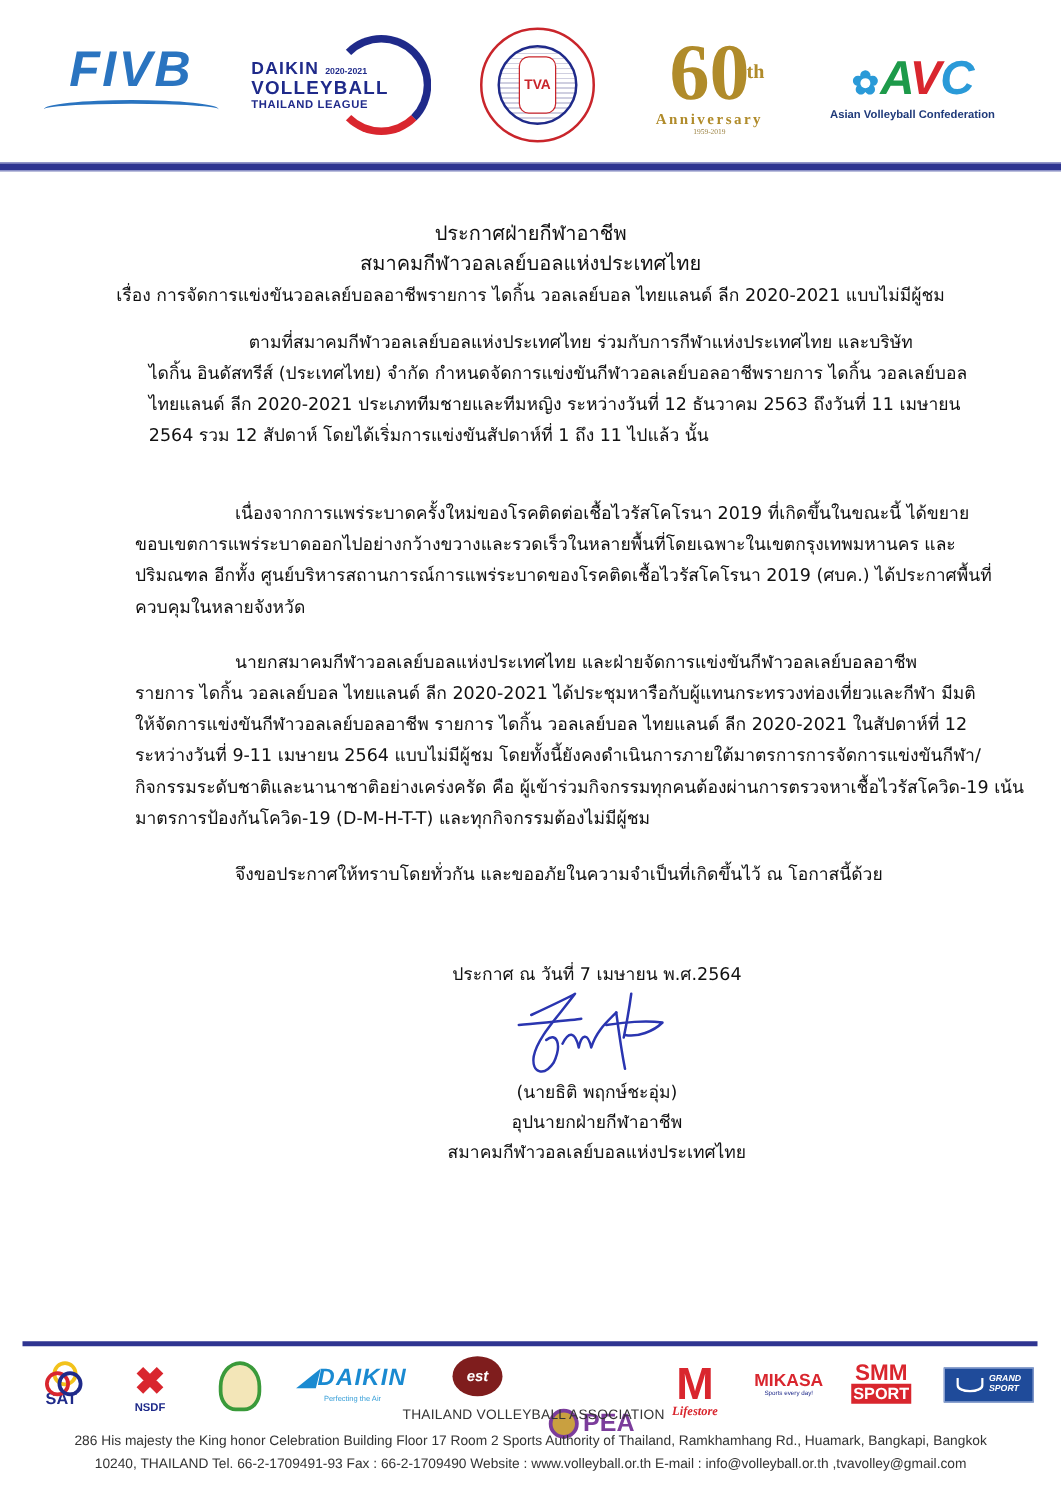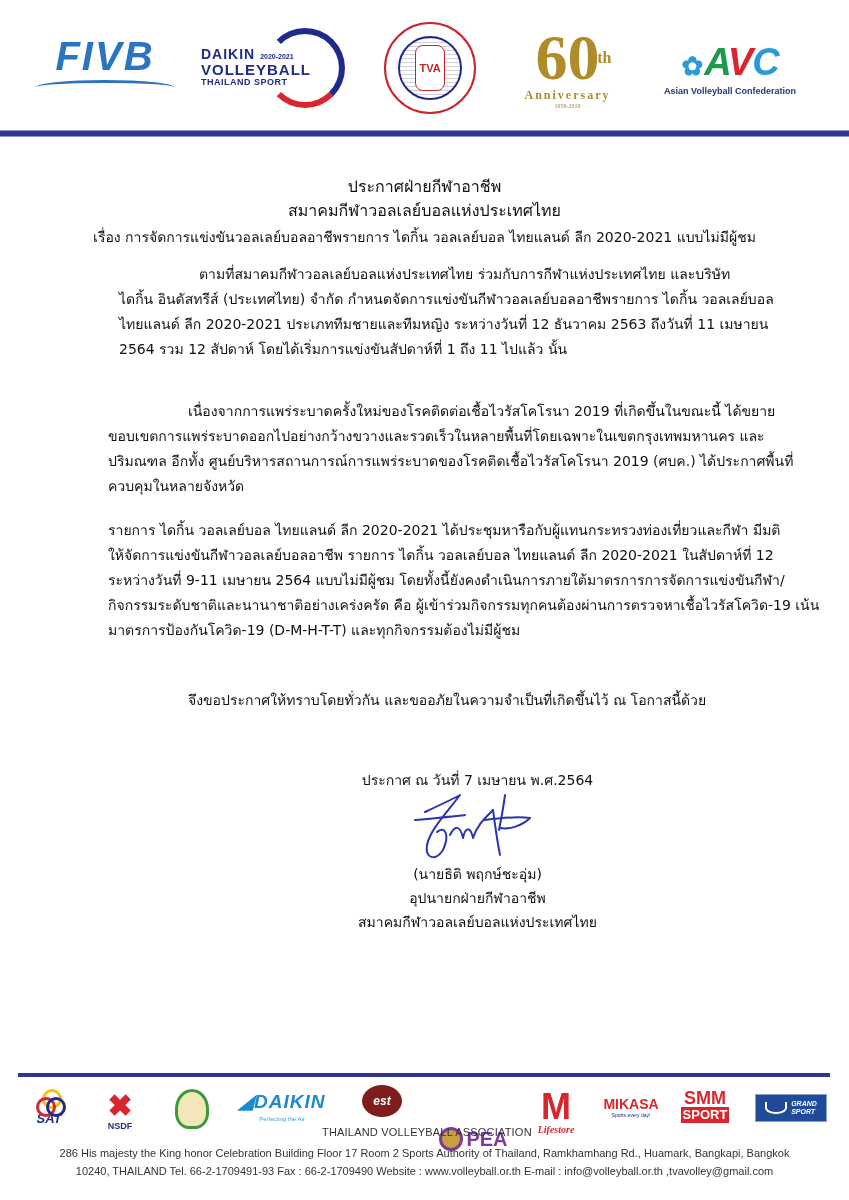--- a/index.html
+++ b/index.html
@@ -54,21 +54,21 @@
   .sig-block { position:absolute; left:300px; width:355px; text-align:center; font-size:14px; line-height:24px; }
   .sig-date { top:768px; }
   .sig-name { top:862px; }
   .sig-pos { top:886px; }
   .sig-org { top:910px; }
   .signature { position:absolute; left:405px; top:790px; width:140px; height:75px; }
 
   
   .fline { position:absolute; left:18px; top:1073px; width:812px; height:4px; background:#2f3591; }
   .flogo { position:absolute; display:flex; align-items:center; justify-content:center; flex-direction:column; font-family:"Liberation Sans", sans-serif; font-weight:bold; }
-  .sat { left:28px; top:1085px; width:42px; height:45px;font-style:italic; }
+  .sat { left:28px; top:1085px; width:42px; height:45px; }
   .sat-rings { width:26px; height:22px; position:relative; }
   .sat-rings span { position:absolute; width:14px; height:14px; border-radius:50%; border:3px solid; }
   .sat-text { font-size:13px; color:#1f2a8a; }
   .nsdf { left:100px; top:1080px; width:40px; height:62px; }
   .nsdf-x { font-size:30px; color:#d9262e; line-height:30px; }
   .nsdf-t { font-size:9px; color:#1f2a8a; }
   .emblem { left:172px; top:1085px; width:40px; height:48px; }
   .emblem-c { width:28px; height:34px; border-radius:50% 50% 40% 40%; border:3px solid #3a9a3a; background:#f3e6b8; }
   .daikin { left:232px; top:1085px; width:100px; height:42px; }
   .daikin-t { font-size:19px; font-style:italic; color:#1a8ad1; letter-spacing:1px; }
@@ -102,21 +102,21 @@
 <div class="logo fivb">
   <div class="fivb-text">FIVB</div>
   <div class="fivb-swoosh"></div>
 </div>
 
 <div class="logo daikin-league">
   <div class="dl-ring"></div>
   <div class="dl-text">
     <div class="dl-t1"><span>DAIKIN</span> <small>2020-2021</small></div>
     <div class="dl-t2">VOLLEYBALL</div>
-    <div class="dl-t3">THAILAND SPORT</div>
+    <div class="dl-t3">THAILAND LEAGUE</div>
   </div>
 </div>
 
 <div class="logo tva">
   <div class="tva-inner">
     <span class="tva-badge">TVA</span>
   </div>
 </div>
 
 <div class="logo sixty">
@@ -146,20 +146,21 @@
 </div>
 
 <div class="para p2">
   <span class="line indent">เนื่องจากการแพร่ระบาดครั้งใหม่ของโรคติดต่อเชื้อไวรัสโคโรนา 2019 ที่เกิดขึ้นในขณะนี้ ได้ขยาย</span>
   <span class="line">ขอบเขตการแพร่ระบาดออกไปอย่างกว้างขวางและรวดเร็วในหลายพื้นที่โดยเฉพาะในเขตกรุงเทพมหานคร และ</span>
   <span class="line">ปริมณฑล อีกทั้ง ศูนย์บริหารสถานการณ์การแพร่ระบาดของโรคติดเชื้อไวรัสโคโรนา 2019 (ศบค.) ได้ประกาศพื้นที่</span>
   <span class="line">ควบคุมในหลายจังหวัด</span>
 </div>
 
 <div class="para p3">
+  <span class="line indent">นายกสมาคมกีฬาวอลเลย์บอลแห่งประเทศไทย และฝ่ายจัดการแข่งขันกีฬาวอลเลย์บอลอาชีพ</span>
   <span class="line">รายการ ไดกิ้น วอลเลย์บอล ไทยแลนด์ ลีก 2020-2021 ได้ประชุมหารือกับผู้แทนกระทรวงท่องเที่ยวและกีฬา มีมติ</span>
   <span class="line">ให้จัดการแข่งขันกีฬาวอลเลย์บอลอาชีพ รายการ ไดกิ้น วอลเลย์บอล ไทยแลนด์ ลีก 2020-2021 ในสัปดาห์ที่ 12</span>
   <span class="line">ระหว่างวันที่ 9-11 เมษายน 2564 แบบไม่มีผู้ชม โดยทั้งนี้ยังคงดำเนินการภายใต้มาตรการการจัดการแข่งขันกีฬา/</span>
   <span class="line">กิจกรรมระดับชาติและนานาชาติอย่างเคร่งครัด คือ ผู้เข้าร่วมกิจกรรมทุกคนต้องผ่านการตรวจหาเชื้อไวรัสโควิด-19 เน้น</span>
   <span class="line">มาตรการป้องกันโควิด-19 (D-M-H-T-T) และทุกกิจกรรมต้องไม่มีผู้ชม</span>
 </div>
 
 <div class="para p4">
   <span class="line indent">จึงขอประกาศให้ทราบโดยทั่วกัน และขออภัยในความจำเป็นที่เกิดขึ้นไว้ ณ โอกาสนี้ด้วย</span>
 </div>

